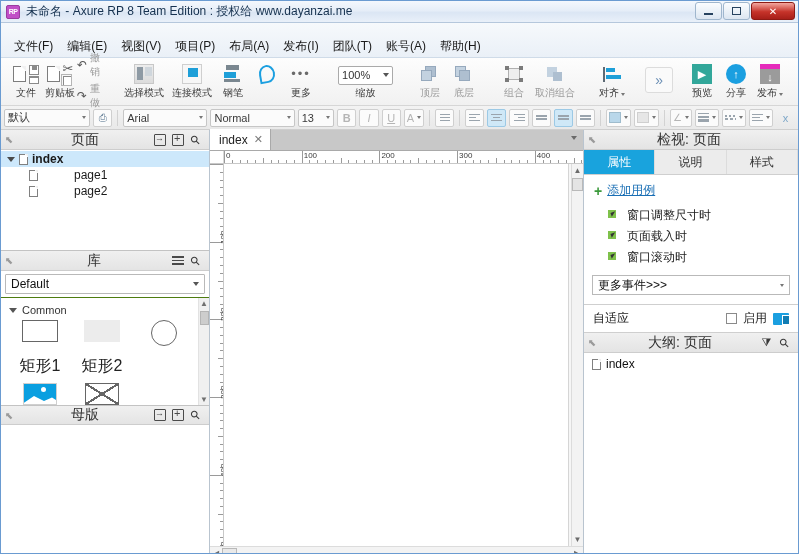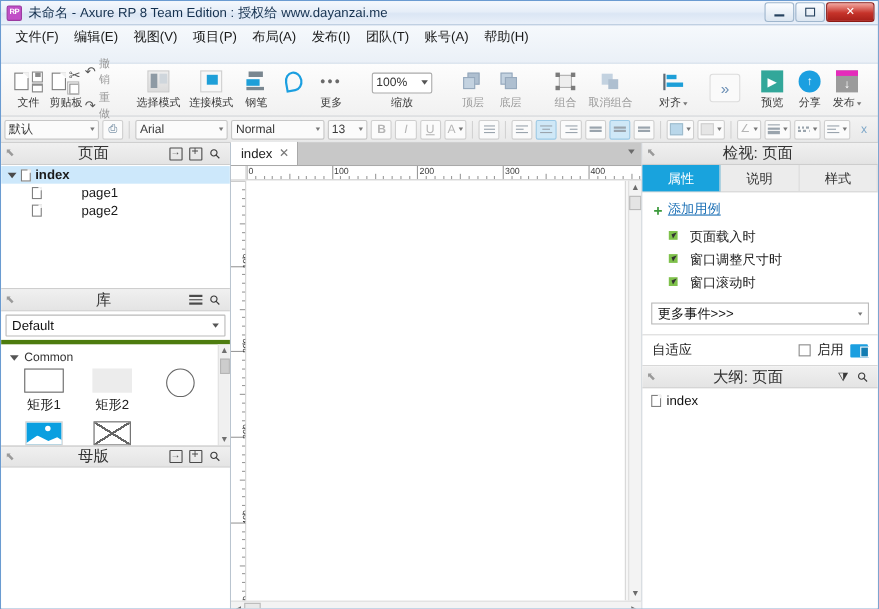--- a/index.html
+++ b/index.html
@@ -47,21 +47,21 @@
   .win-btn.close {
     width:44px;
     background:linear-gradient(#f3a79f,#c6332a 55%, #a71f19);
     border-color:#8d1a14; color:#fff; font-weight:bold;
   }
   .win-btn .glyph-min { width:9px;height:3px;border-bottom:2px solid #26425f; margin-top:4px;}
   .win-btn .glyph-max { width:9px;height:8px;border:1.5px solid #26425f; }
 
   
   .menubar {
-    height:35px; display:flex; align-items:flex-start;
+    height:35px; display:flex; align-items:flex-end;
     background:linear-gradient(#f6f9fc,#eaf0f7);
     border-bottom:1px solid #cfdbe8;
     padding-left:6px;
   }
   .menu-item { padding:2px 7px; font-size:12px; color:#1a1a1a; cursor:default; white-space:nowrap;}
 
   
   .toolbar {
     height:48px;
     background:linear-gradient(#fdfdfd,#f1f1f1);
@@ -195,27 +195,27 @@
     width:9px;height:11px;border:1px solid #808080;background:#fff;position:relative;flex:none;
   }
   .pg-ico:after{content:"";position:absolute;right:-1px;top:-1px;border-width:0 3px 3px 0;border-style:solid;border-color:#fff #efefef;}
   .indent { margin-left:22px;gap:36px; }
 
   .lib-panel { flex:1; display:flex;flex-direction:column; border-top:1px solid #c3c3c3; background:#fff;}
   .lib-select {
     height:20px;margin:3px 4px; background:#fff;border:1px solid #b9b9b9;border-radius:1px;
     display:flex;align-items:center;justify-content:space-between;padding:0 5px;font-size:12px;
   }
-  .lib-body { flex:1; border-top:4px solid #4d7c0f; position:relative; overflow:hidden; display:flex;}
+  .lib-body { flex:1; border-top:1px solid #4d7c0f; position:relative; overflow:hidden; display:flex;}
   .lib-inner{flex:1;padding:6px 0 0 8px;}
   .lib-group{display:flex;align-items:center;gap:5px;font-size:11px;color:#333;margin-bottom:4px;}
   .chev-d{width:0;height:0;border-left:4px solid transparent;border-right:4px solid transparent;border-top:5px solid #555;}
   .widget-grid{display:flex;flex-wrap:wrap;}
   .widget{width:62px;display:flex;flex-direction:column;align-items:center;margin-bottom:6px;}
-  .widget .wlbl{font-size:12px;margin-top:3px;color:#222;}
+  .widget .wlbl{font-size:16px;margin-top:14px;color:#222;}
   .w-rect1{width:36px;height:22px;border:1px solid #666;background:#fff;}
   .w-rect2{width:36px;height:22px;background:#ececec;}
   .w-rect3{width:36px;height:22px;background:#d2d2d2;}
   .w-circ{width:26px;height:26px;border:1px solid #666;border-radius:50%;background:#fff;}
   .w-img{width:34px;height:22px;background:#fff;border:1px solid #cfcfcf;position:relative;overflow:hidden;}
   .w-img .sky{position:absolute;inset:0;background:#0a9fe0;}
   .w-img .sun{position:absolute;left:17px;top:3px;width:5px;height:5px;border-radius:50%;background:#fff;}
   .w-img .hill{position:absolute;left:-2px;bottom:0;width:40px;height:10px;background:#fff;clip-path:polygon(0 100%,30% 20%,55% 70%,75% 35%,100% 100%);}
   .w-x{width:34px;height:22px;border:1px solid #666;background:#fff;position:relative;}
   .w-x:before,.w-x:after{content:"";position:absolute;left:0;top:0;width:100%;height:100%;}
@@ -917,25 +917,25 @@
         <div class="insp-tab">样式</div>
       </div>
 
       <div class="insp-body">
         <div class="addcase">
           <span class="plus">+</span>
           <a href="#">添加用例</a>
         </div>
         <div class="evt-row">
           <span class="evt-ico"></span>
-          <span>页面载入时</span>
+          <span>窗口调整尺寸时</span>
         </div>
         <div class="evt-row">
           <span class="evt-ico"></span>
-          <span>窗口调整尺寸时</span>
+          <span>页面载入时</span>
         </div>
         <div class="evt-row">
           <span class="evt-ico"></span>
           <span>窗口滚动时</span>
         </div>
         <div class="more-evt">
           <span>更多事件&gt;&gt;&gt;</span>
           <span class="caret-sm"></span>
         </div>
       </div>

